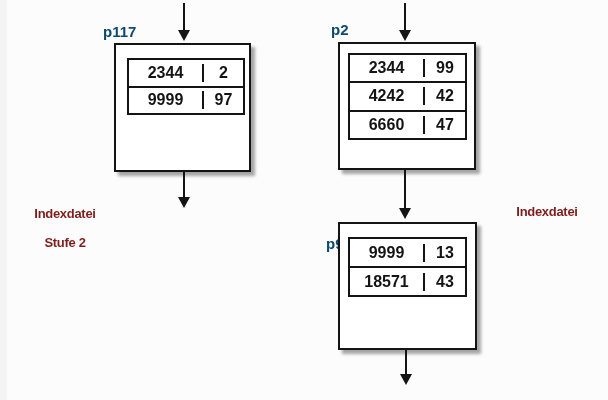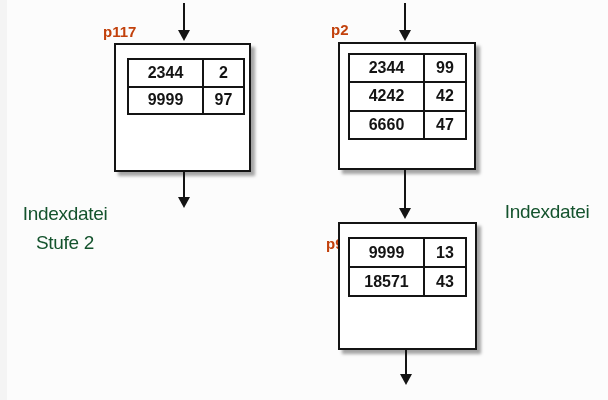--- a/index.html
+++ b/index.html
@@ -27,35 +27,36 @@
     background: #ffffff;
     border: 2px solid #141414;
     box-shadow: 4px 4px 3px rgba(0,0,0,0.35);
     box-sizing: border-box;
   }
   .node-label {
     position: absolute;
     font-size: 15px;
     font-weight: bold;
     letter-spacing: 0px;
-    color: #c2410c;
+    color: #0c4a6e;
     white-space: nowrap;
   }
   
   .itable {
     position: absolute;
     border: 2px solid #141414;
     box-sizing: border-box;
     display: flex;
     flex-direction: column;
     background: #ffffff;
   }
   .trow {
     flex: 1;
     display: flex;
+    align-items: center;
   }
   .trow + .trow {
     border-top: 2px solid #141414;
   }
   .tcell {
     display: flex;
     align-items: center;
     justify-content: center;
     font-size: 16px;
     font-weight: bold;
@@ -84,25 +85,25 @@
     height: 0;
     border-left: 6px solid transparent;
     border-right: 6px solid transparent;
     border-top: 11px solid #141414;
   }
   
   .caption {
     position: absolute;
     width: 124px;
     text-align: center;
-    font-size: 19px;
-    font-weight: normal;
+    font-size: 13px;
+    font-weight: bold;
     letter-spacing: -0.3px;
     line-height: 29px;
-    color: #14532d;
+    color: #7f1d1d;
   }
 </style>
 </head>
 <body>
 
 <div class="stage">
 
   <div class="page-edge"></div>
 
   <div class="node-label" style="left:103px; top:23px;">p117</div>

